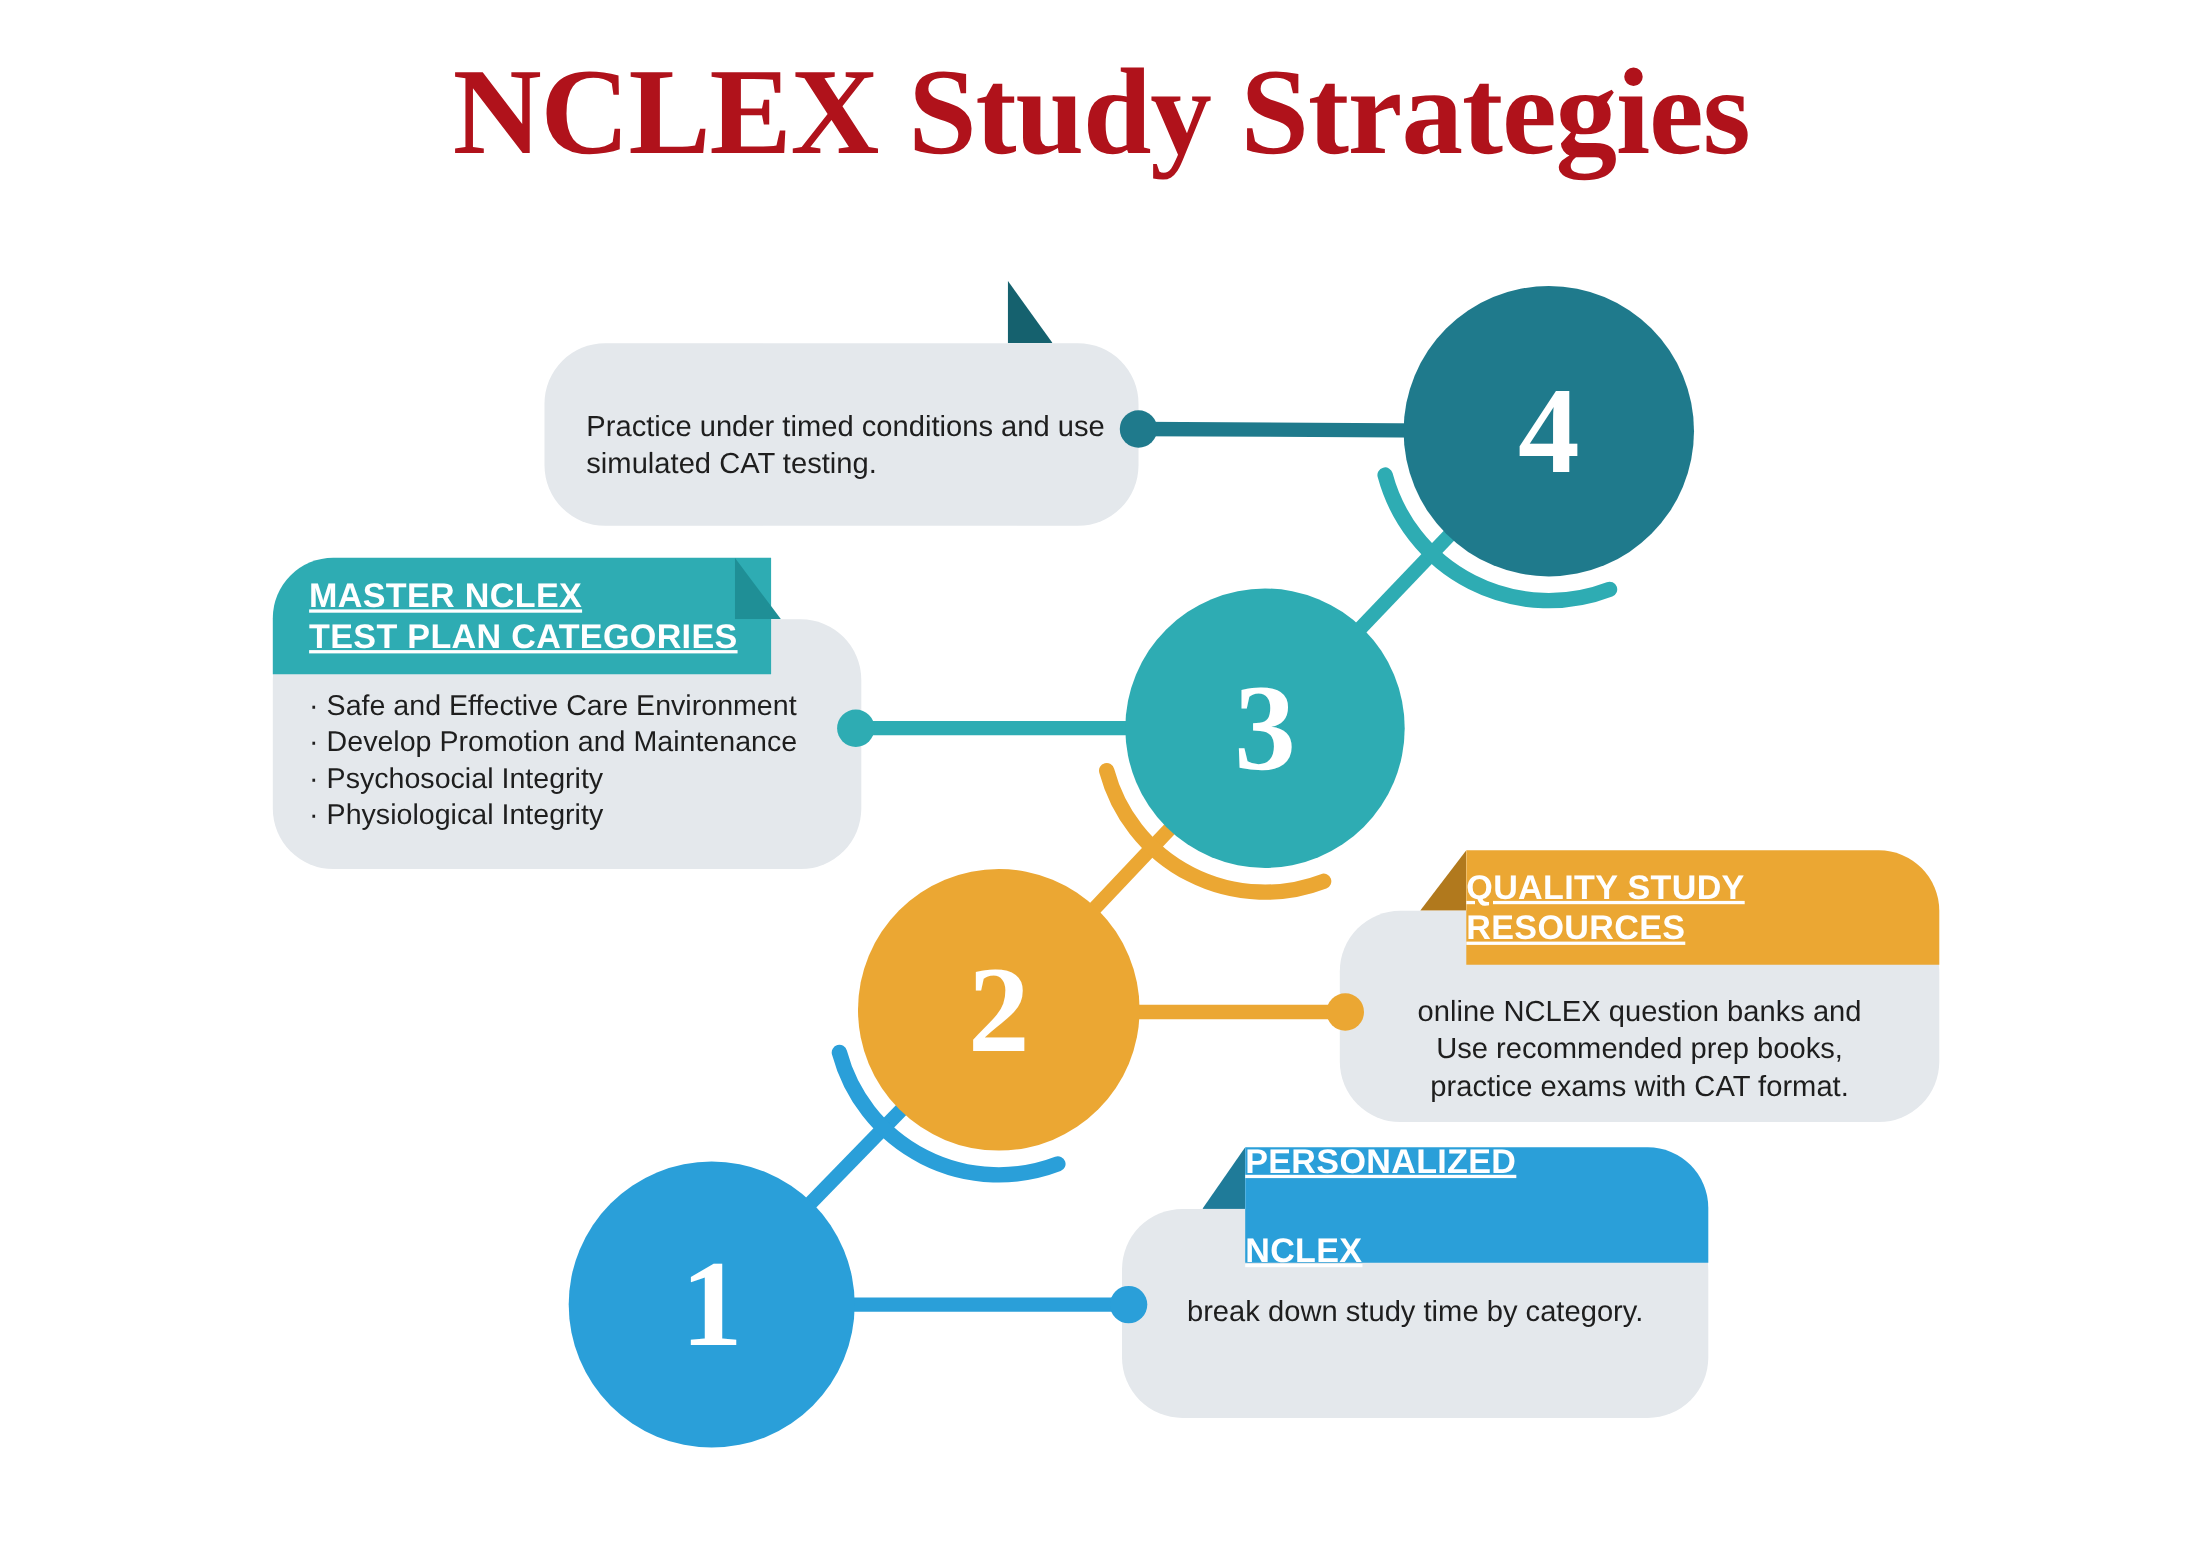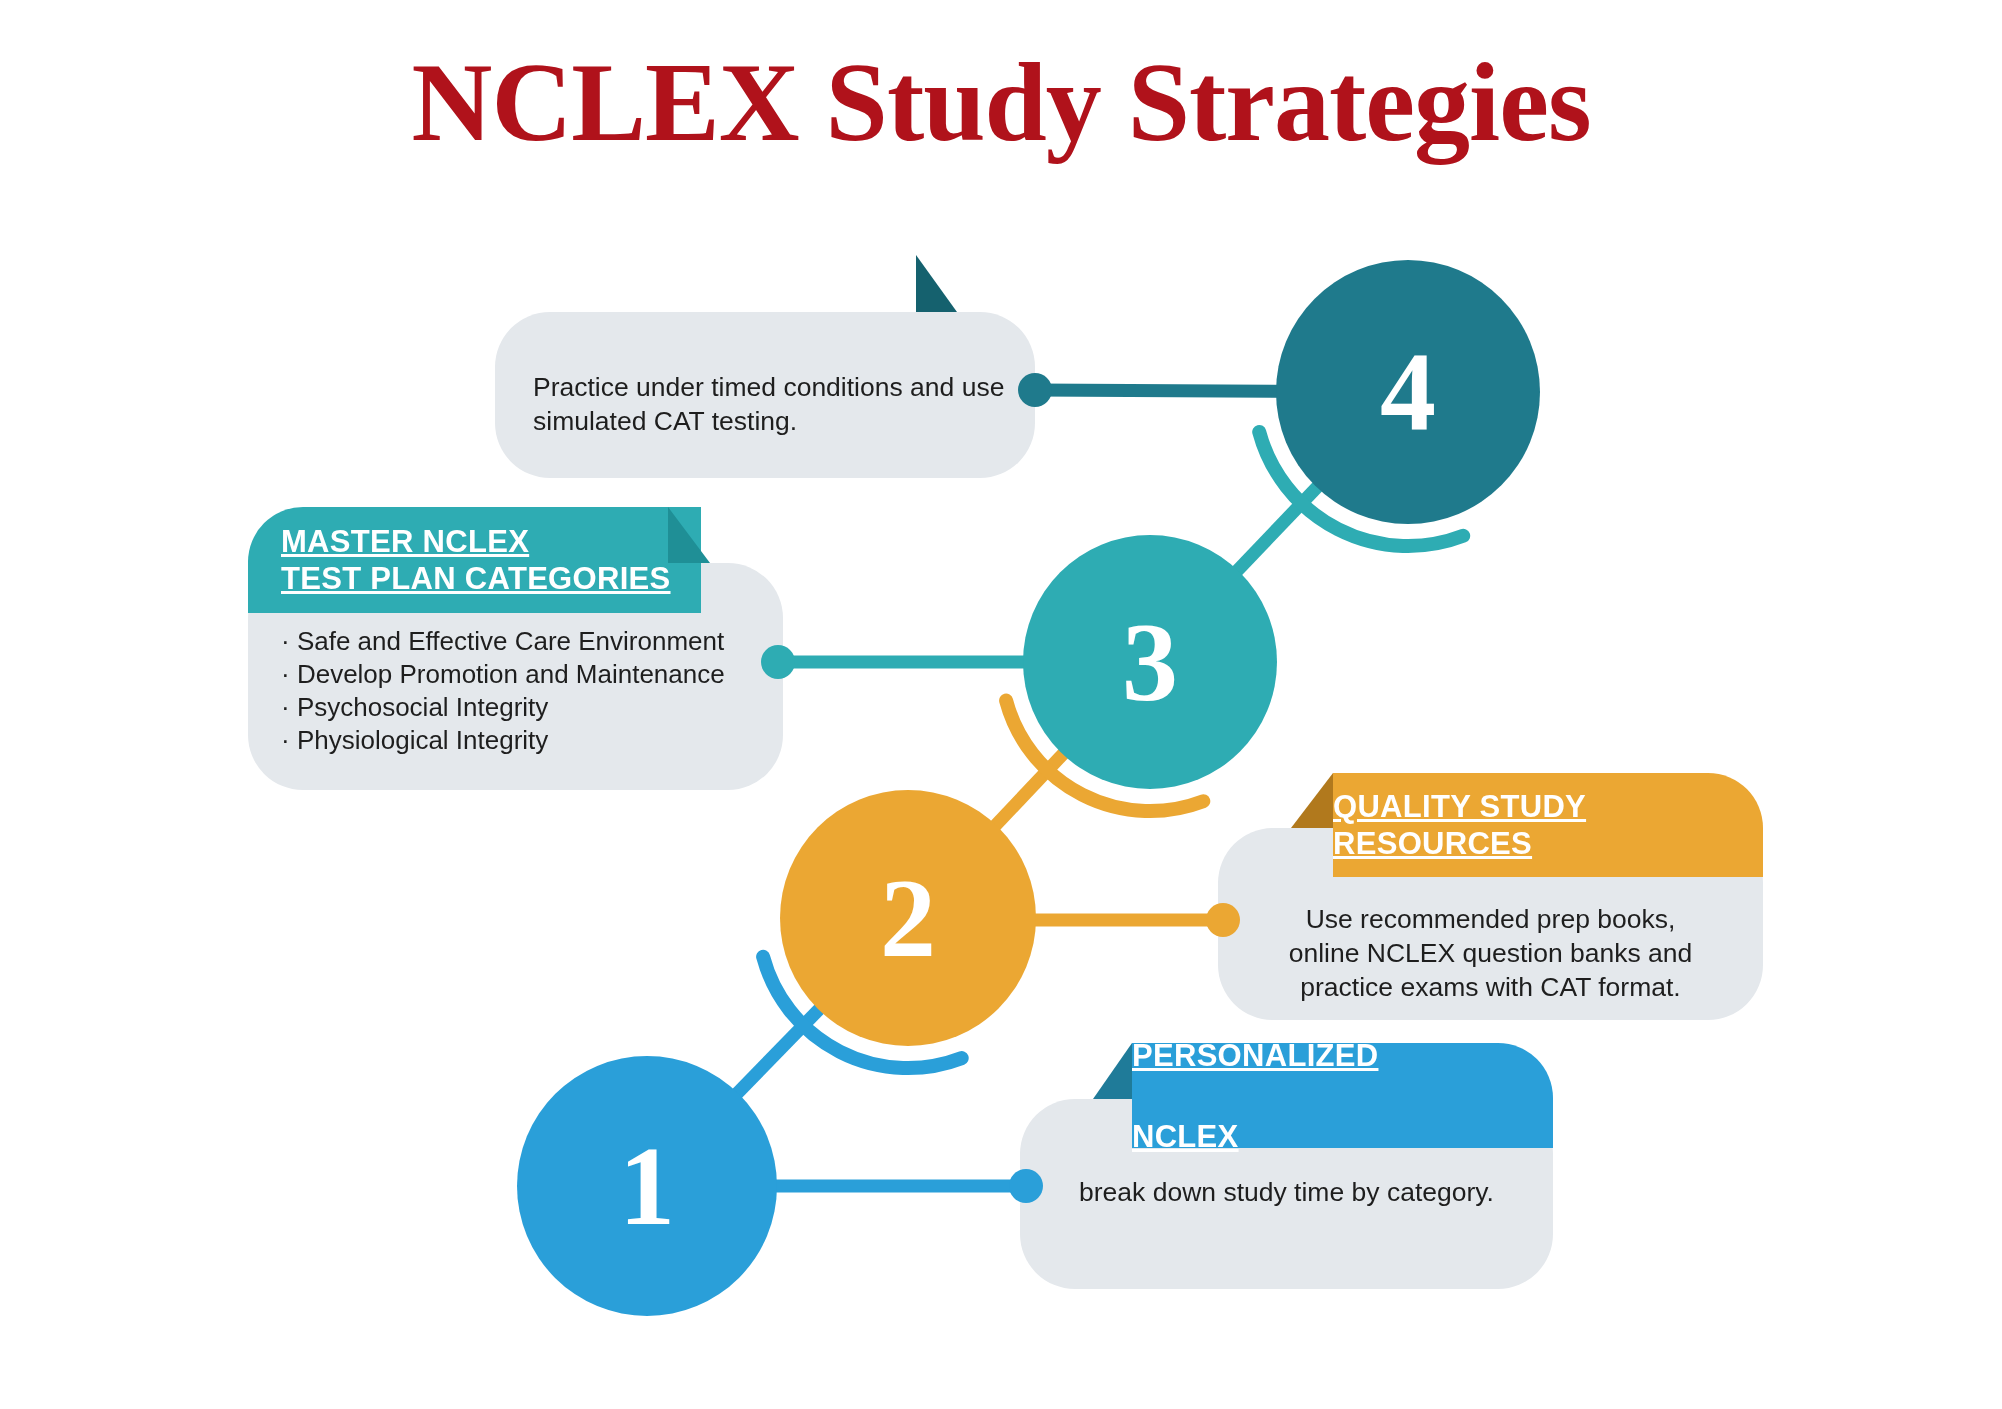--- a/index.html
+++ b/index.html
@@ -105,22 +105,22 @@
     <div class="line bullet">Psychosocial Integrity</div>
     <div class="line bullet">Physiological Integrity</div>
   </div>
   <div class="card-header hdr3 align-left">
     <div class="line">MASTER NCLEX</div>
     <div class="line">TEST PLAN CATEGORIES</div>
   </div>
   <div class="fold right fold3"></div>
 
   <div class="card-body body2 align-center">
+    <div class="line">online NCLEX question banks and</div>
     <div class="line">Use recommended prep books,</div>
-    <div class="line">online NCLEX question banks and</div>
     <div class="line">practice exams with CAT format.</div>
   </div>
   <div class="card-header hdr2 align-right">
     <div class="line">QUALITY STUDY</div>
     <div class="line">RESOURCES</div>
   </div>
   <div class="fold left fold2"></div>
 
   <div class="card-body body1 align-center">
     <div class="line">break down study time by category.</div>

